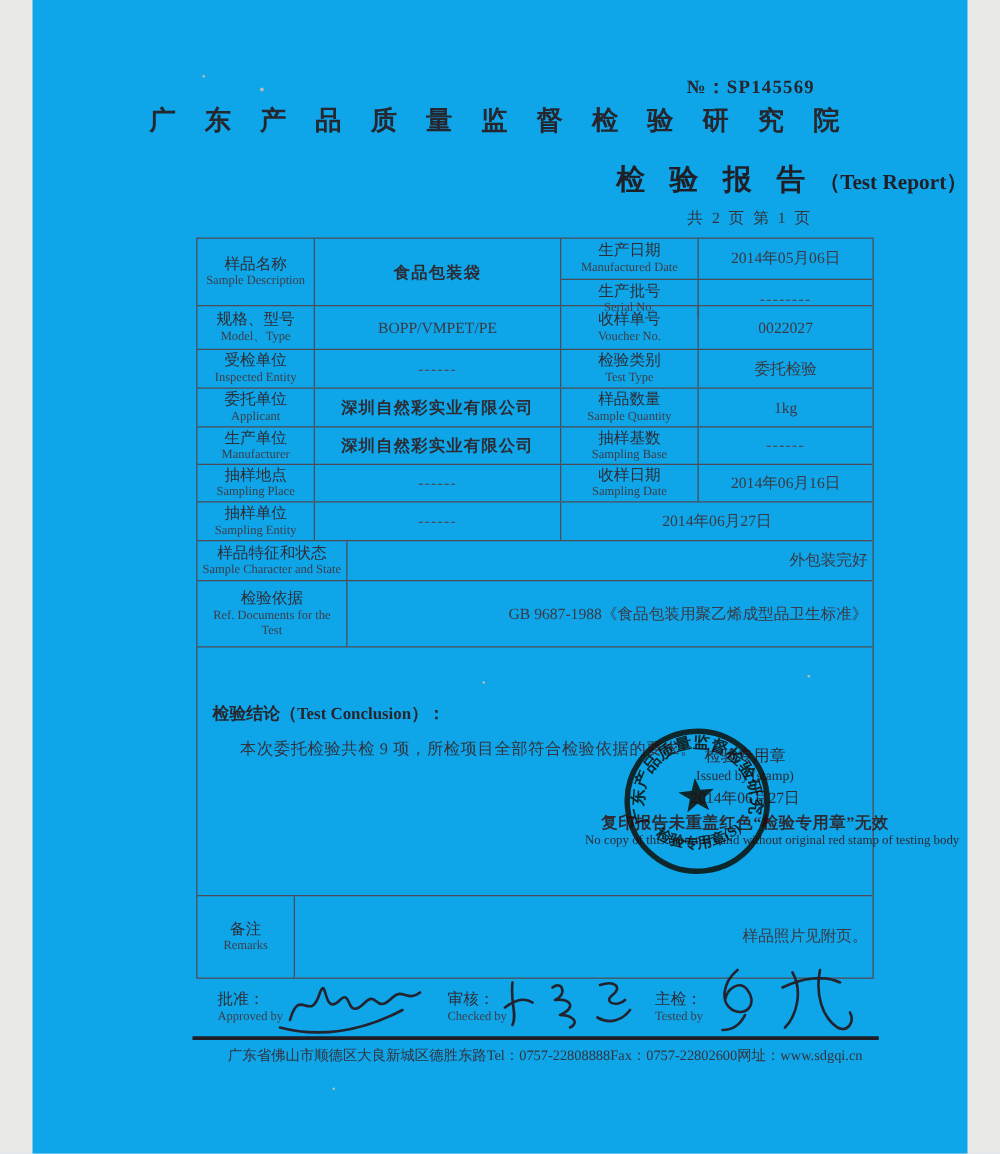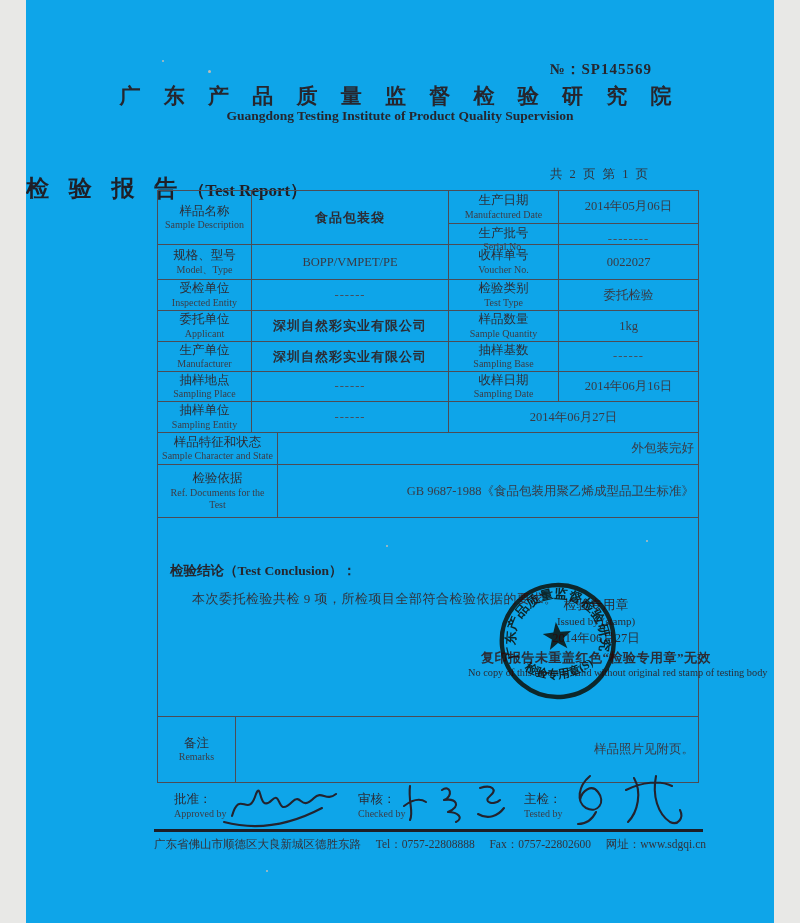--- a/index.html
+++ b/index.html
@@ -11,21 +11,21 @@
   html,body{margin:0;padding:0;}
   body{background:#e8e8e6;font-family:"Liberation Serif","DejaVu Serif",serif;}
   .page{
     position:relative;width:748px;height:923px;margin:0 auto;
     background:#0ea5e9;color:var(--ink);overflow:hidden;
   }
   
   .report-no{position:absolute;top:60px;right:122px;font-size:15px;font-weight:bold;letter-spacing:1px;color:#26262e;}
   .org-cn{position:absolute;top:82px;left:0;right:0;text-align:center;font-size:21px;font-weight:bold;letter-spacing:9px;color:#26262e;}
   .org-en{position:absolute;top:108px;left:0;right:0;text-align:center;font-size:13.5px;font-weight:bold;color:#26262e;}
-  .doc-title{position:absolute;top:128px;left:0;right:0;text-align:left;color:#1f1f27;margin-top:45px;}
+  .doc-title{position:absolute;top:128px;left:0;right:0;text-align:right;color:#1f1f27;}
   .doc-title .cn{font-size:23px;font-weight:bold;letter-spacing:7px;}
   .doc-title .en{font-size:17px;font-weight:bold;letter-spacing:0;}
   .page-info{position:absolute;top:166px;right:124px;font-size:12.5px;letter-spacing:2px;color:#33333c;}
   
   .rtable{position:absolute;left:131px;top:190px;width:542px;border:1px solid var(--bc);box-sizing:border-box;}
   .trow{display:flex;border-bottom:1px solid var(--bc);box-sizing:border-box;}
   .trow:last-child{border-bottom:none;}
   .c{box-sizing:border-box;border-right:1px solid var(--bc);display:flex;flex-direction:column;align-items:center;justify-content:center;text-align:center;padding:2px 4px;}
   .c:last-child{border-right:none;}
   .lab-cn{font-size:12.5px;line-height:1.25;color:var(--ink);}
@@ -58,32 +58,31 @@
   .sl-5{font-size:10.3px;}
   .stamp-svg{position:absolute;left:452px;top:563px;width:160px;height:160px;mix-blend-mode:multiply;opacity:0.9;transform:rotate(-6deg);}
   
   .sig-label{position:absolute;text-align:left;line-height:1.25;}
   .sig-label .cn{font-size:12.5px;color:#2c2c35;}
   .sig-label .en{font-size:10px;color:#3d3d47;}
   .sig-svg{position:absolute;}
   .sig-svg path{stroke:#23232e;stroke-width:2.1;fill:none;stroke-linecap:round;stroke-linejoin:round;}
   
   .foot-rule{position:absolute;left:128px;top:829px;width:549px;height:2.5px;background:#1e1e26;}
-  .foot-text{position:absolute;left:128px;top:837px;width:552px;display:flex;justify-content:space-between;font-size:11.5px;color:#33333c;white-space:nowrap;}
+  .foot-text{position:absolute;left:112px;top:837px;width:552px;display:flex;justify-content:flex-end;font-size:11.5px;color:#33333c;white-space:nowrap;}
   
   .speck{position:absolute;border-radius:50%;background:#bdbdb8;}
 </style>
 </head>
 <body>
 
 <div class="page">
 
   <div class="report-no"><span>№：</span><span>SP145569</span></div>
   <div class="org-cn">广 东 产 品 质 量 监 督 检 验 研 究 院</div>
-  <div class="org-en">Guangdong Testing Institute of Product Quality Supervision</div>
   <div class="doc-title">
     <span class="cn">检 验 报 告</span>
     <span class="en">（Test Report）</span>
   </div>
   <div class="page-info">共 2 页 第 1 页</div>
 
   <div class="rtable">
 
     <div class="trow h54">
       <div class="c w-l1">

